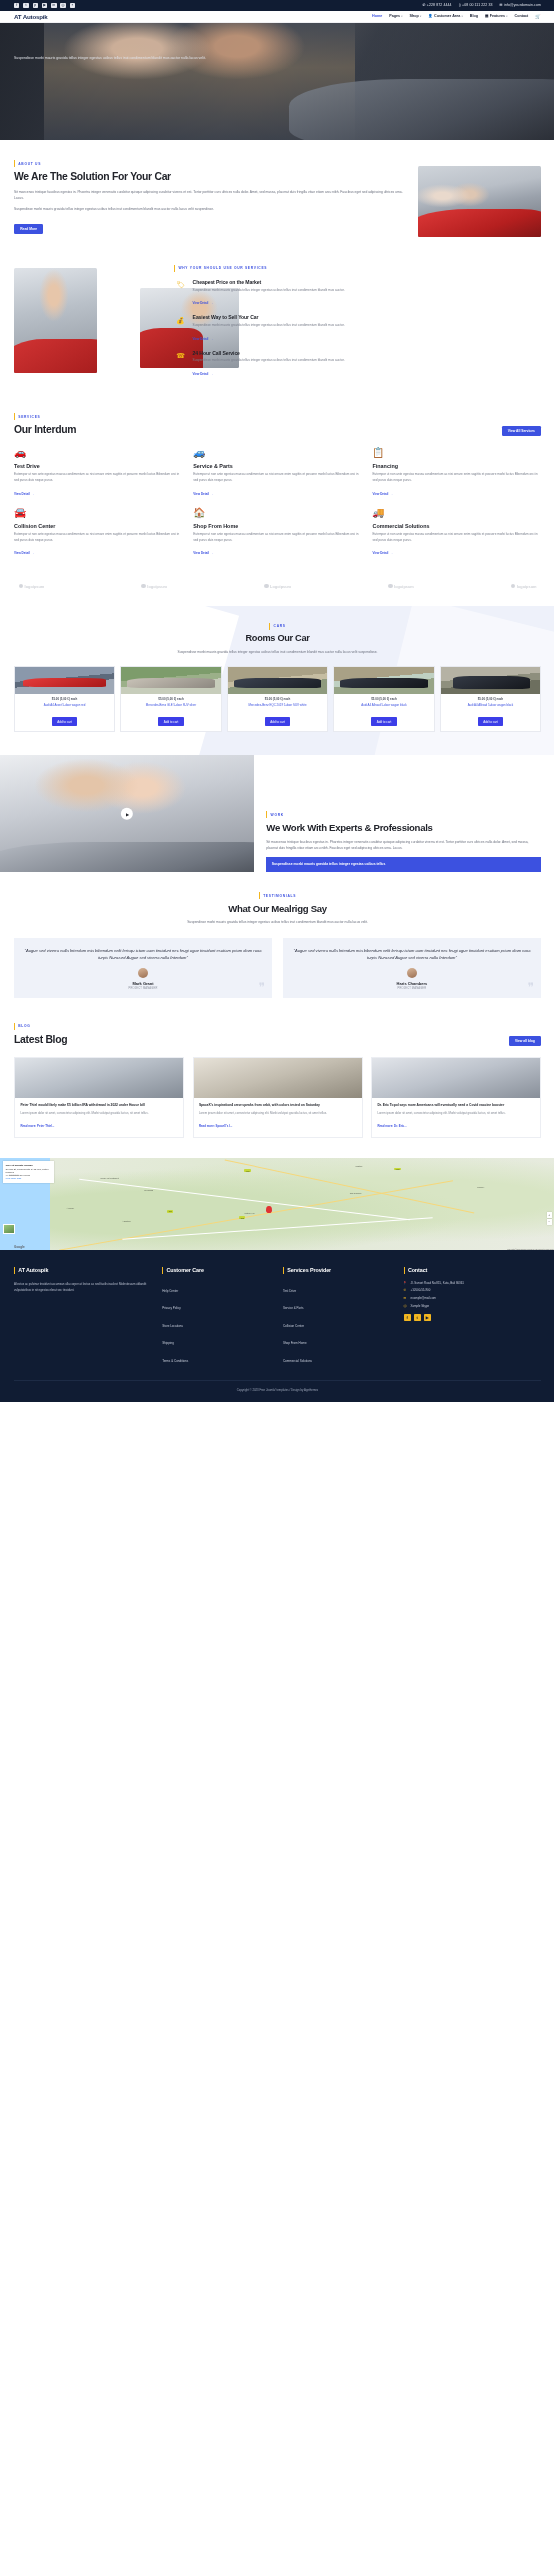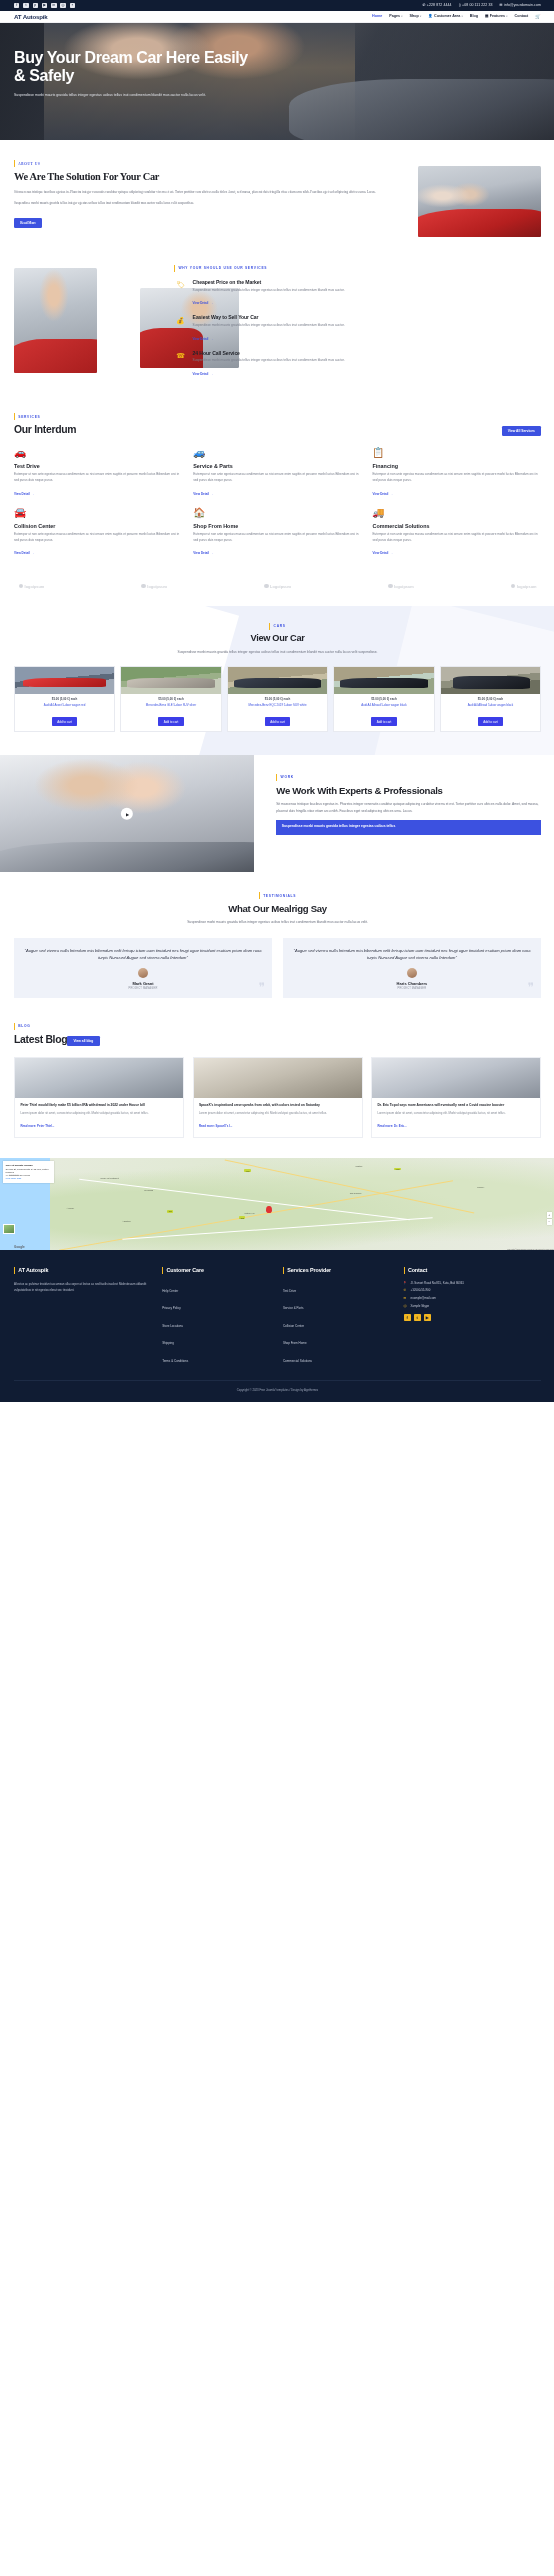--- a/index.html
+++ b/index.html
@@ -99,21 +99,21 @@
     display:inline-block; background:#3c51e0; color:#fff; font-size:3.3px;
     font-weight:bold; padding:3.1px 6.2px; border-radius:1.2px; text-decoration:none;
     border:none; cursor:pointer;
   }
   .lnk {
     font-size:3.2px; color:#3c51e0; font-weight:bold; text-decoration:none;
     display:inline-flex; align-items:center; gap:1.5px;
   }
 
   
-  .about { display:flex; gap:10.8px; padding:20px 14px 15.4px; align-items:flex-start;font-family:Liberation Serif, serif; }
+  .about { display:flex; gap:10.8px; padding:20px 14px 15.4px; align-items:flex-start; }
   .about-left { flex:1; }
   .about-img {
     width:123px; height:71px; border-radius:1.5px; margin-top:6.2px;
     background:
       radial-gradient(ellipse at 20% 42%, #e9d9cc 0 6%, transparent 20%),
       radial-gradient(ellipse at 42% 40%, #dec6b2 0 6%, transparent 20%),
       linear-gradient(170deg,#cfd4da 0%,#b9bfc7 35%,#9aa1ab 55%,#6b7078 100%);
       position:relative; overflow:hidden;
   }
   .about-img:after{
@@ -195,21 +195,21 @@
   .car-card { background:#fff; border:0.8px solid #e8eaf0; text-align:center; padding-bottom:5.4px; }
   .car-photo { width:100%; height:27px; }
   .car-price { font-size:2.9px; color:#4a4f5c; margin-top:3.1px; font-weight:600;}
   .car-name { font-size:2.9px; color:#3c51e0; line-height:1.5; margin-top:2.3px; padding:0 3.1px; min-height:8.5px;}
   .car-btn {
     display:inline-block; background:#3c3ee8; color:#fff; font-size:3px;
     padding:2.3px 5.4px; margin-top:3.1px; border:none; cursor:pointer; border-radius:0.8px;
   }
 
   
-  .experts { display:flex; gap:10px; align-items:flex-start; }
+  .experts { display:flex; gap:0; align-items:flex-end; }
   .ex-video {
     width:254px; height:117px; position:relative; overflow:hidden;
     background:
       radial-gradient(ellipse at 34% 26%, #e4c5a9 0 7%, transparent 22%),
       radial-gradient(ellipse at 56% 28%, #f0d2bb 0 7%, transparent 22%),
       linear-gradient(170deg,#eceef1 0%,#c8ccd3 40%,#8b9099 100%);
   }
   .ex-video:after{
     content:""; position:absolute; left:-6%; bottom:-18%; width:116%; height:44%;
     background:linear-gradient(165deg,#b9bec6 0%,#6e747e 60%,#2f333a 100%);
@@ -239,21 +239,21 @@
   .t-avatar {
     width:10px; height:10px; border-radius:50%; margin:7px auto 0;
     background:linear-gradient(160deg,#d9b79a,#9a6f52);
   }
   .t-name { font-size:4px; font-weight:bold; color:#22242b; margin-top:3.1px; }
   .t-role { font-size:2.6px; color:#8c919d; margin-top:1.5px; letter-spacing:0.2px; }
   .t-mark { position:absolute; right:7px; bottom:4.6px; font-size:11.6px; color:#d7dce9; line-height:1; font-family:"Liberation Serif",serif;}
 
   
   .blog { padding:3.1px 14px 20px; }
-  .blog-head { display:flex; align-items:flex-end; }
+  .blog-head { display:flex; justify-content:space-between; align-items:flex-end; }
   .b-grid { display:grid; grid-template-columns:repeat(3,1fr); gap:8.5px; margin-top:10.8px; }
   .b-card { background:#fff; border:0.8px solid #eceef3; }
   .b-photo { width:100%; height:40px; }
   .b-body { padding:5.4px 5.4px 7px; }
   .b-title { font-size:3.3px; font-weight:bold; color:#22242b; line-height:1.55; }
   .b-exc { font-size:2.9px; line-height:1.75; color:#838894; margin-top:3.1px; }
   .b-more { font-size:2.9px; color:#3c51e0; font-weight:bold; margin-top:3.9px; display:inline-block; text-decoration:none;}
 
   
   .map { height:92px; position:relative; overflow:hidden; background:#e9eadf; }
@@ -373,21 +373,20 @@
       <a href="#">Contact</a>
       <span class="cart-ic">🛒</span>
     </div>
   </div>
 
   <div class="hero">
     <div class="hero-img"></div>
     <div class="hero-photo-people"></div>
     <div class="hero-car"></div>
     <div class="hero-inner">
-      <h1>Buy Your Dream Car Here Easily &amp; Safely</h1>
       <p>Suspendisse morbi mauris gravida tellus integer egestas ucibus tellus inut condimentum blandit mus auctor nulla lacus velit.</p>
     </div>
   </div>
 
   <div class="about">
     <div class="about-left">
       <div class="eyebrow">
         <i></i>
           <span>ABOUT US</span>
       </div>
@@ -542,21 +541,21 @@
       </div>
   </div>
 
   <div class="cars">
     <div class="cars-inner">
       <div class="cars-head">
         <div class="eyebrow">
             <i></i>
             <span>CARS</span>
           </div>
-        <h2 class="big">View Our Car</h2>
+        <h2 class="big">Rooms Our Car</h2>
         <p class="body">Suspendisse morbi mauris gravida tellus integer egestas ucibus tellus inut condimentum blandit mus auctor nulla lacus velit suspendisse.</p>
       </div>
       <div class="car-grid">
         <div class="car-card">
           <div class="car-photo" style="background:linear-gradient(175deg,#8a98ab 0 42%,#5d6a7c 42% 58%,#9ea8b6 58%);position:relative;overflow:hidden">
             <div style="position:absolute;left:8%;top:42%;width:84%;height:34%;background:linear-gradient(160deg,#e63c3c,#a81818);border-radius:34% 22% 8% 14%"></div>
           </div>
           <div class="car-price">$5.00 (5,00 €) each</div>
           <div class="car-name">Audi A4 Avant 5-door wagon red</div>
           <button class="car-btn">Add to cart</button>

